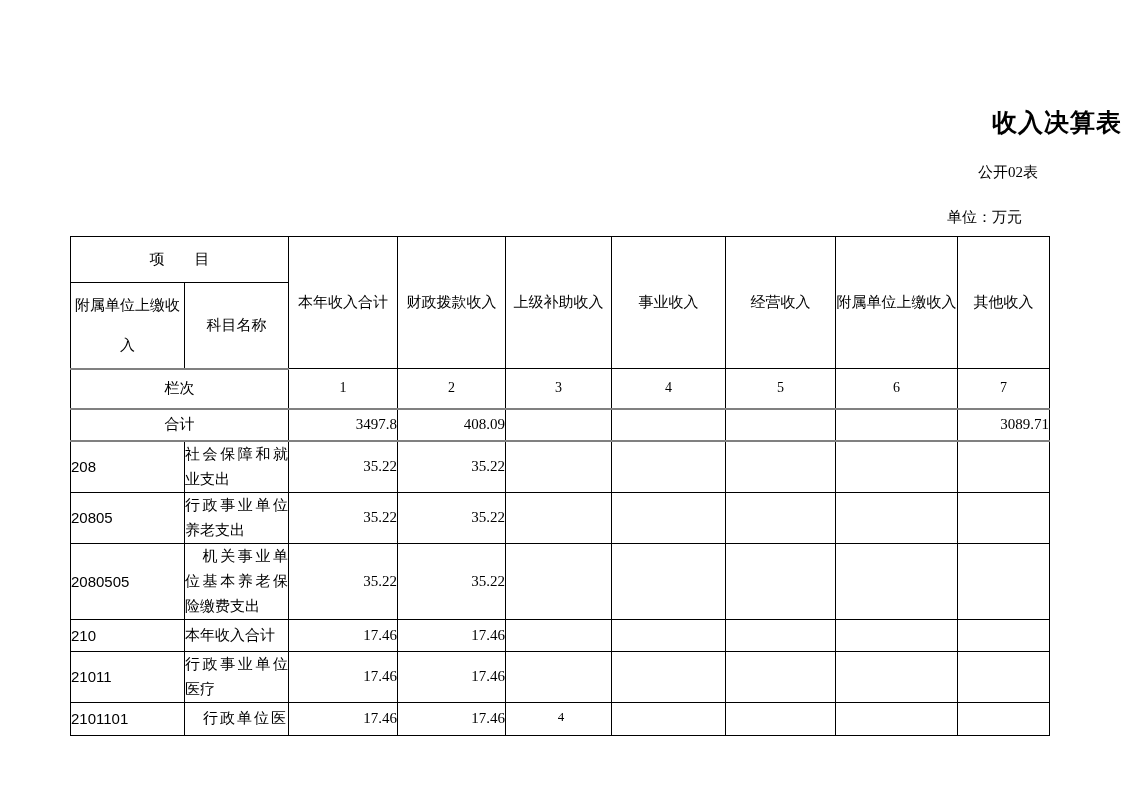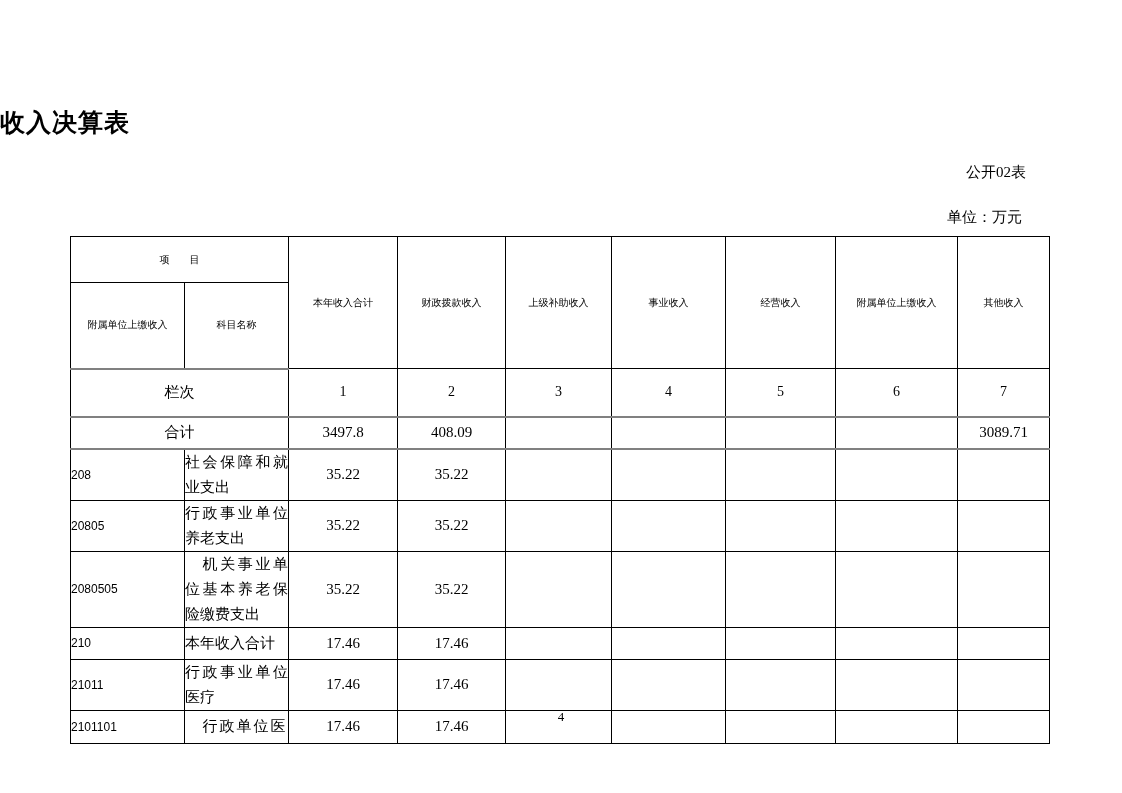--- a/index.html
+++ b/index.html
@@ -6,27 +6,27 @@
   .page {
     position:relative;
     width:1122px; height:793px;
     background:#ffffff;
     font-family:"Liberation Sans", sans-serif;
     color:#000;
     overflow:hidden;
   }
   .doc-title {
     position:absolute; top:106px; left:0; width:1122px;
-    text-align:left;
+    text-align:right;
     font-size:25px; font-weight:bold;
     letter-spacing:1px;
     font-family:"Liberation Sans", sans-serif;
   }
   .table-code {
-    position:absolute; top:163px; right:96px;
+    position:absolute; top:163px; right:84px;
     font-size:15px;
     font-family:"Liberation Serif", serif;
   }
   .dept-line {
     position:absolute; top:208px; left:102px;
     font-size:15px;
   }
   .unit-line {
     position:absolute; top:208px; right:100px;
     font-size:15px;
@@ -42,44 +42,44 @@
     padding:0;
     vertical-align:middle;
     font-weight:normal;
     overflow:hidden;
   }
   
   tr.hdr2 th { border-bottom:2px solid #808080; }
   tr.lanci td { border-bottom:2px solid #808080; }
   tr.total td { border-bottom:2px solid #808080; }
 
-  th.h { font-size:10px; font-weight:bold; text-align:center; }
+  th.h { font-size:15px; font-weight:bold; text-align:center; }
   th.code-h { line-height:40px; word-break:break-all; padding:0 3px; }
   td.label-cell {
     font-size:15px; text-align:center;
     font-family:"Liberation Serif", serif;
   }
   td.colnum {
     font-size:14px; text-align:center;
     font-family:"Liberation Serif", serif;
   }
   td.code {
-    font-size:12px; text-align:left; padding-left:4px;
+    font-size:15px; text-align:left; padding-left:4px;
     font-family:"Liberation Sans", sans-serif;
   }
   td.name {
     font-size:15px; text-align:justify;
     word-break:break-all;
     line-height:25px;
     padding:0 2px;
     font-family:"Liberation Serif", serif;
   }
-  td.name.spread { letter-spacing:2px; text-align:center;margin-left:8px; }
+  td.name.spread { letter-spacing:2px; text-align:right;margin-left:8px; }
   td.num {
-    font-size:15px; text-align:center; padding-right:2px;
+    font-size:15px; text-align:right; padding-right:2px;
     font-family:"Liberation Serif", serif;
   }
   .page-num {
     position:absolute; top:709px; left:0; width:1122px;
     text-align:center; font-size:13px;
     font-family:"Liberation Serif", serif;
   }
 </style>
 </head>
 <body>
@@ -114,21 +114,21 @@
       <th class="h" rowspan="2">事业收入</th>
       <th class="h" rowspan="2">经营收入</th>
       <th class="h" rowspan="2">附属单位上缴收入</th>
       <th class="h" rowspan="2">其他收入</th>
     </tr>
     <tr class="hdr2" style="height:86px">
       <th class="h code-h">附属单位上缴收入</th>
       <th class="h">科目名称</th>
     </tr>
 
-    <tr class="lanci" style="height:48px">
+    <tr class="lanci" style="height:40px">
       <td class="label-cell" colspan="2">栏次</td>
       <td class="colnum">1</td>
       <td class="colnum">2</td>
       <td class="colnum">3</td>
       <td class="colnum">4</td>
       <td class="colnum">5</td>
       <td class="colnum">6</td>
       <td class="colnum">7</td>
     </tr>
 

